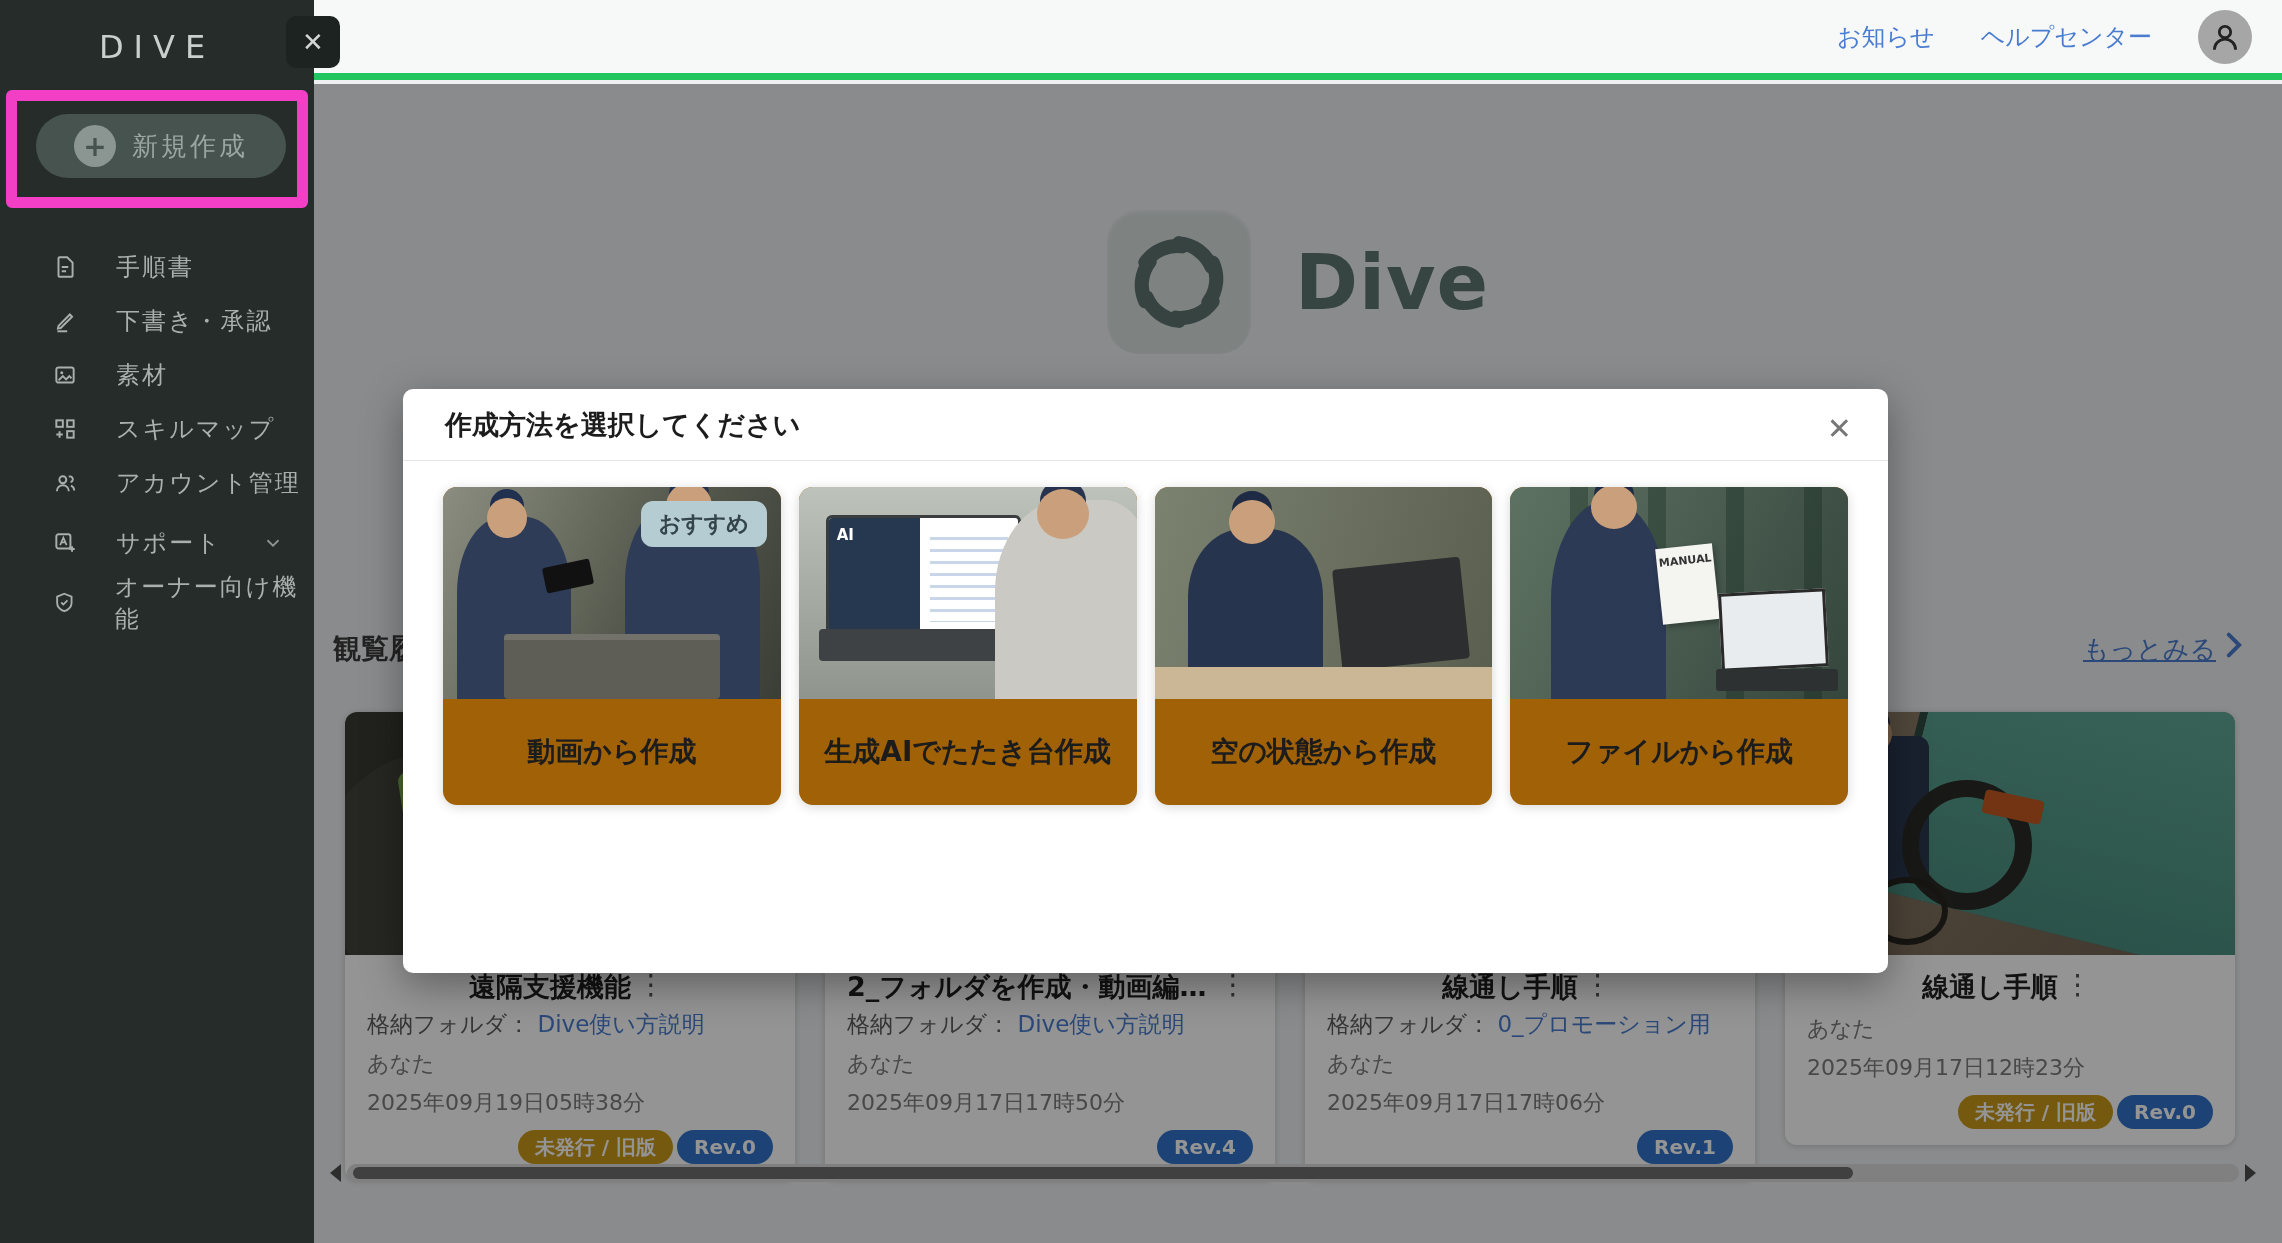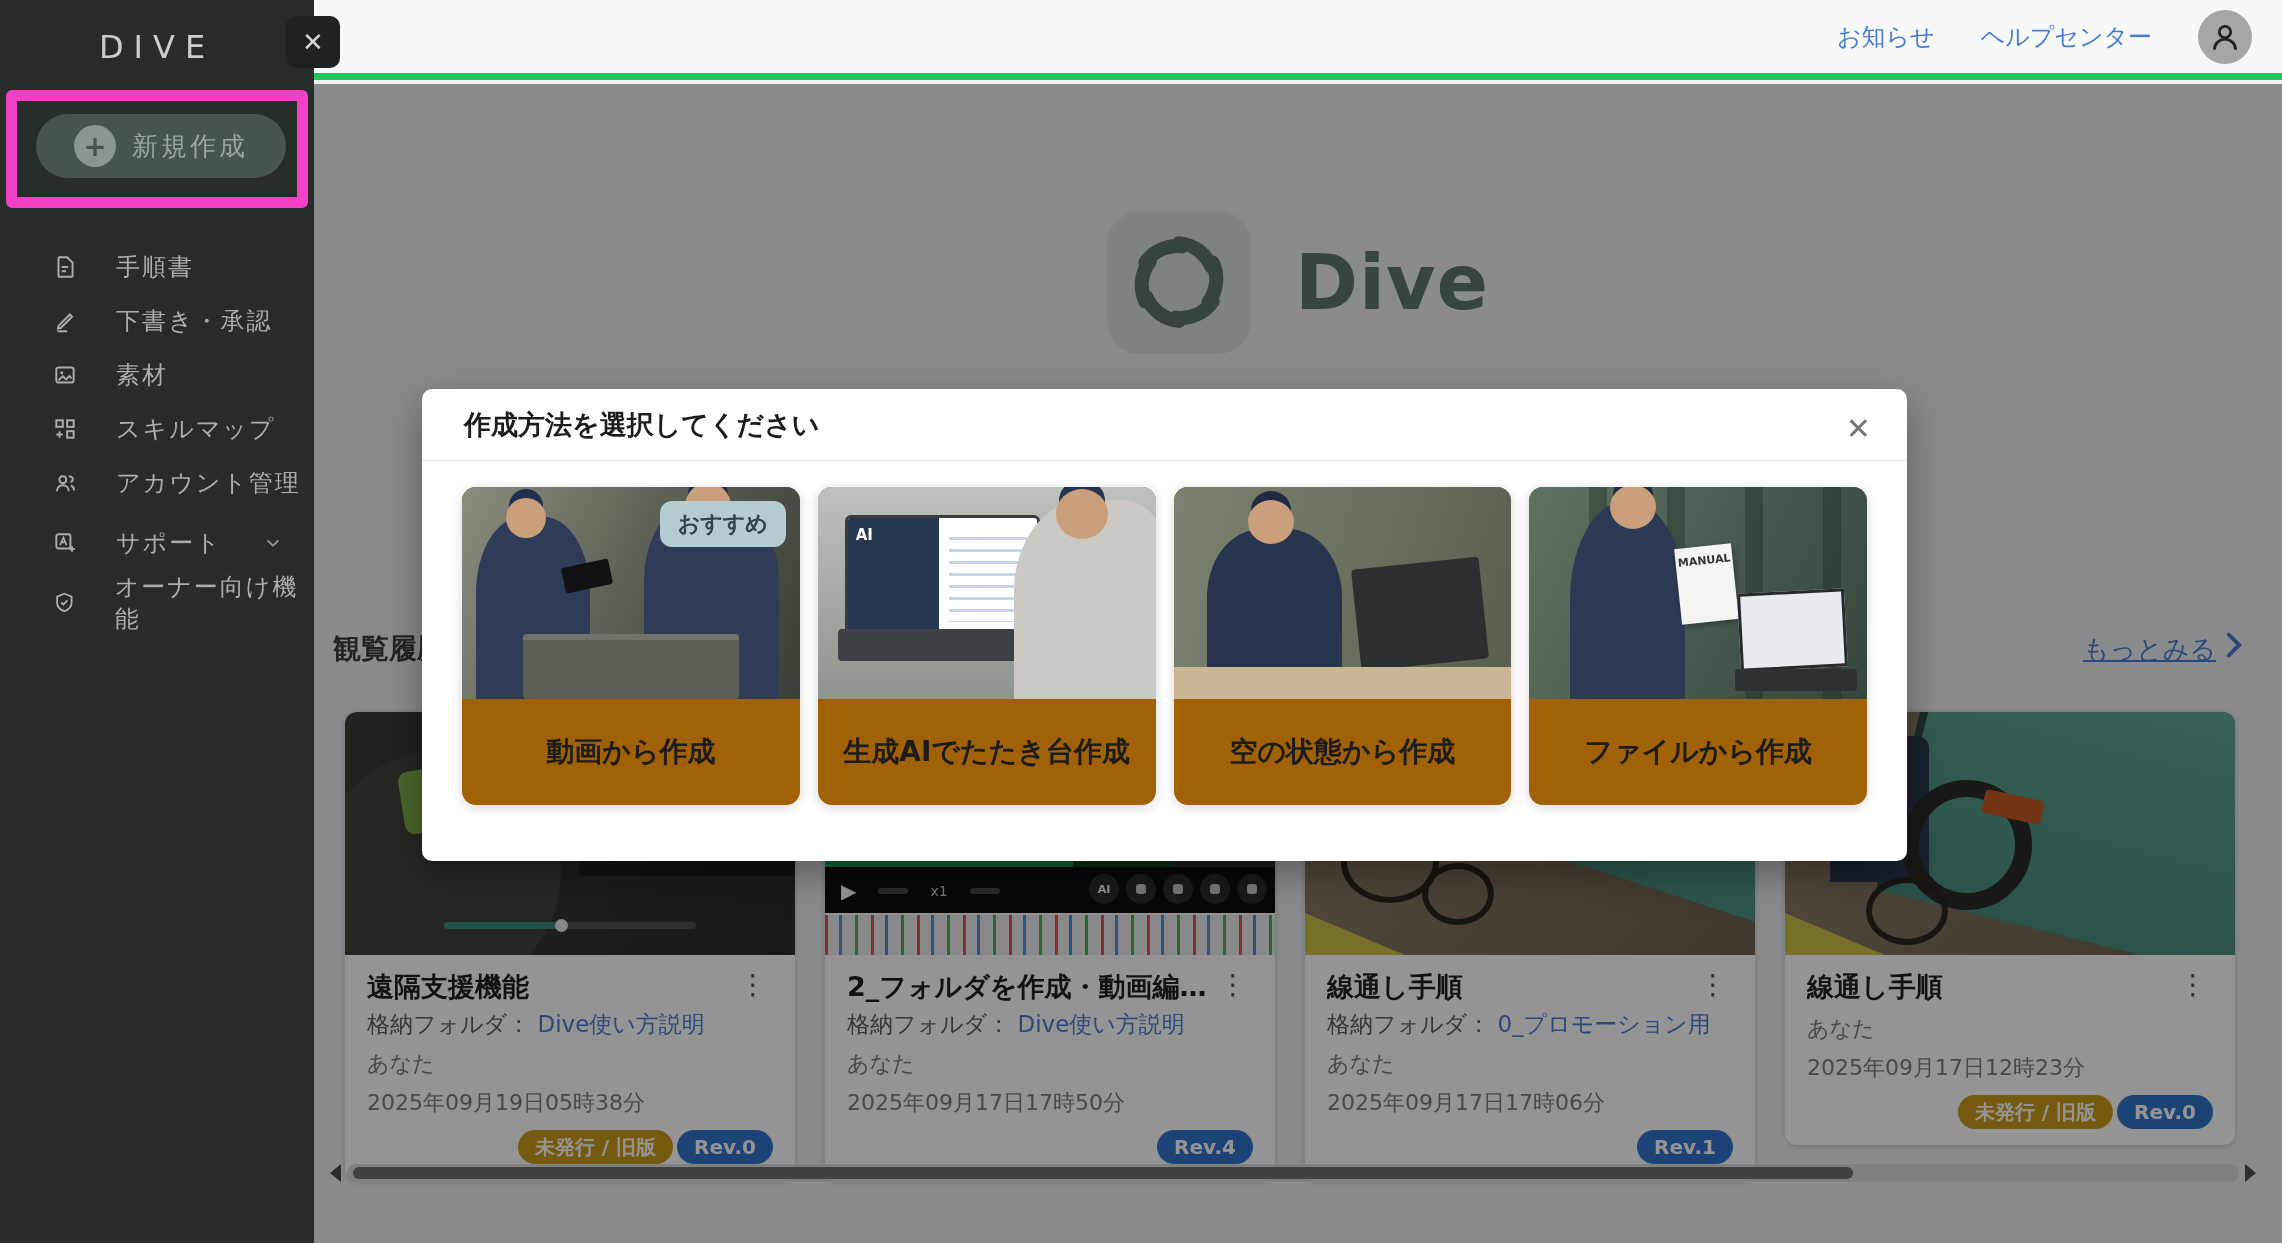--- a/index.html
+++ b/index.html
@@ -13,21 +13,21 @@
              box-shadow:inset 0 2px 4px rgba(255,255,255,.5);}
   .hero-text{font-size:76px;font-weight:bold;color:#5d7572;letter-spacing:1px;}
   .section-row{position:absolute;top:546px;left:19px;right:38px;display:flex;justify-content:space-between;align-items:center;}
   .section-title{font-size:28px;font-weight:bold;color:#3b3b3b;}
   .more-link{display:flex;gap:8px;font-size:26px;color:#4a7dd0;cursor:pointer;text-decoration:underline;}
   
   .cards-row{position:absolute;top:628px;left:31px;display:flex;gap:30px;align-items:flex-start;}
   .hcard{width:450px;background:#fff;border-radius:12px;box-shadow:0 1px 6px rgba(0,0,0,.18);overflow:hidden;}
   .thumb{position:relative;height:243px;overflow:hidden;background:#444;}
   .hinfo{padding:14px 22px 16px;}
-  .hrow{display:flex;justify-content:space-between;align-items:flex-start;}
+  .hrow{display:flex;justify-content:center;align-items:flex-start;}
   .htitle{font-size:27px;font-weight:bold;color:#1f1f1f;max-width:380px;white-space:nowrap;overflow:hidden;text-overflow:ellipsis;}
   .kebab{font-size:28px;color:#555;line-height:1;padding:2px 6px;cursor:pointer;}
   .hfolder{margin-top:4px;font-size:23px;color:#5d5d5d;}
   .hlink{color:#4a7dd0;text-decoration:none;cursor:pointer;}
   .hmeta{margin-top:9px;font-size:22px;color:#7c7c7c;}
   .hbadges{margin-top:12px;display:flex;justify-content:flex-end;gap:4px;height:34px;}
   .badge{display:inline-flex;align-items:center;padding:0 17px;border-radius:17px;font-size:20px;font-weight:bold;color:#fff;}
   .badge.gold{background:#c9991b;}
   .badge.blue{background:#3273cb;}
   
@@ -96,22 +96,22 @@
                display:flex;align-items:center;justify-content:center;}
   .new-label{font-size:26px;color:#9ba5a1;letter-spacing:3px;}
   .menu{position:absolute;top:240px;left:0;right:0;}
   .mitem{height:54px;display:flex;align-items:center;padding-left:52px;gap:38px;cursor:pointer;position:relative;}
   .mitem.spaced{margin-top:6px;}
   .mlabel{font-size:24px;color:#a9b0ad;letter-spacing:2px;}
   .mchev{position:absolute;right:30px;top:16px;}
   .annotation-box{position:absolute;left:6px;top:90px;width:302px;height:118px;border:11px solid #f33fc6;border-radius:6px;
                   box-sizing:border-box;z-index:12;pointer-events:none;}
   
-  .modal{position:absolute;left:403px;top:389px;width:1485px;height:472px;background:#fff;border-radius:10px;z-index:20;
-         box-shadow:0 12px 40px rgba(0,0,0,.35);box-sizing:border-box;margin-left:19px;}
+  .modal{position:absolute;left:403px;top:389px;width:1485px;height:584px;background:#fff;border-radius:10px;z-index:20;
+         box-shadow:0 12px 40px rgba(0,0,0,.35);box-sizing:border-box;}
   .modal-head{height:71px;border-bottom:1px solid #e6e6e6;display:flex;align-items:center;padding:0 42px;position:relative;}
   .modal-title{font-size:27px;font-weight:600;color:#1c1c1c;}
   .modal-close{position:absolute;right:32px;top:18px;font-size:30px;color:#777;cursor:pointer;padding:4px;}
   .modal-body{display:flex;gap:18px;padding:26px 40px 0;}
   .opt{flex:1;border-radius:14px;background:#a16207;box-shadow:0 2px 12px rgba(0,0,0,.16);overflow:hidden;cursor:pointer;}
   .opt-img{position:relative;height:212px;overflow:hidden;}
   .opt-label{height:106px;display:flex;align-items:center;justify-content:center;font-size:28px;font-weight:bold;color:#1c1c1c;}
   .rec-badge{position:absolute;top:14px;right:14px;background:#b6ccd3;color:#33454a;font-size:22px;font-weight:bold;
              padding:8px 18px;border-radius:12px;}
   

